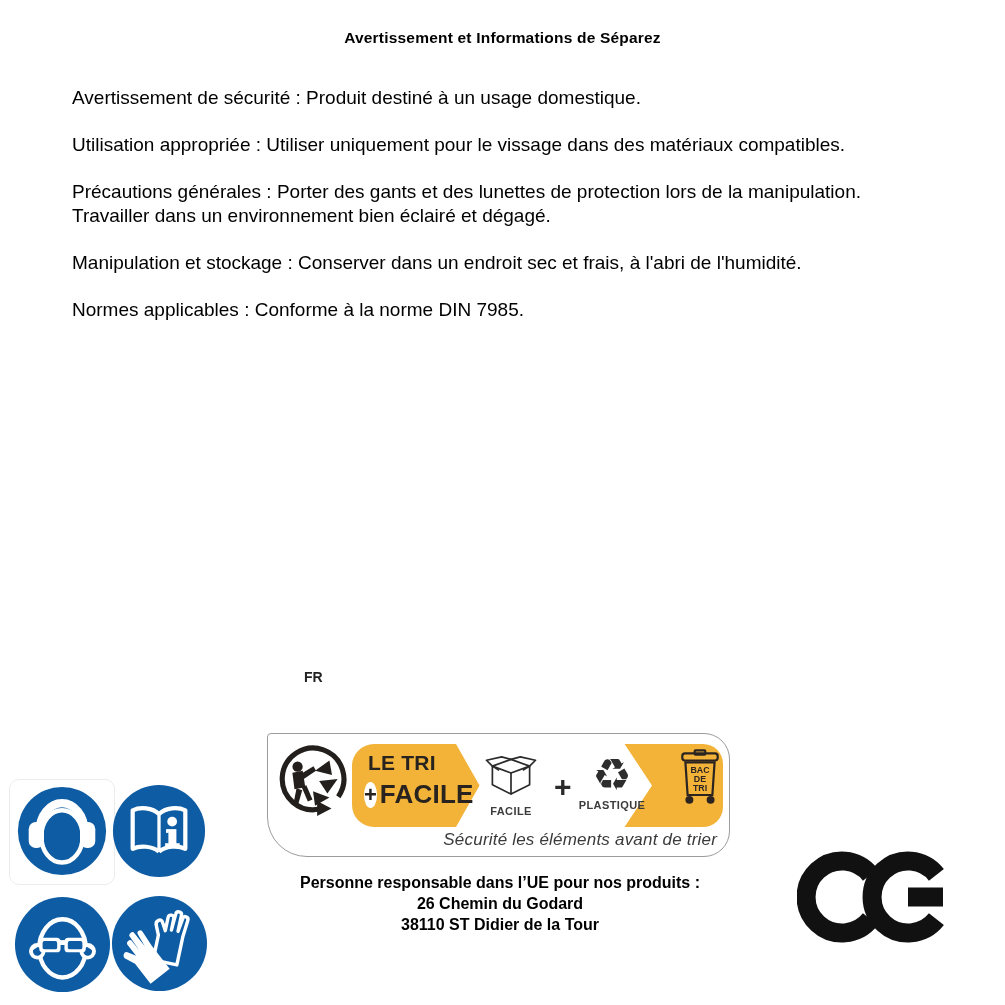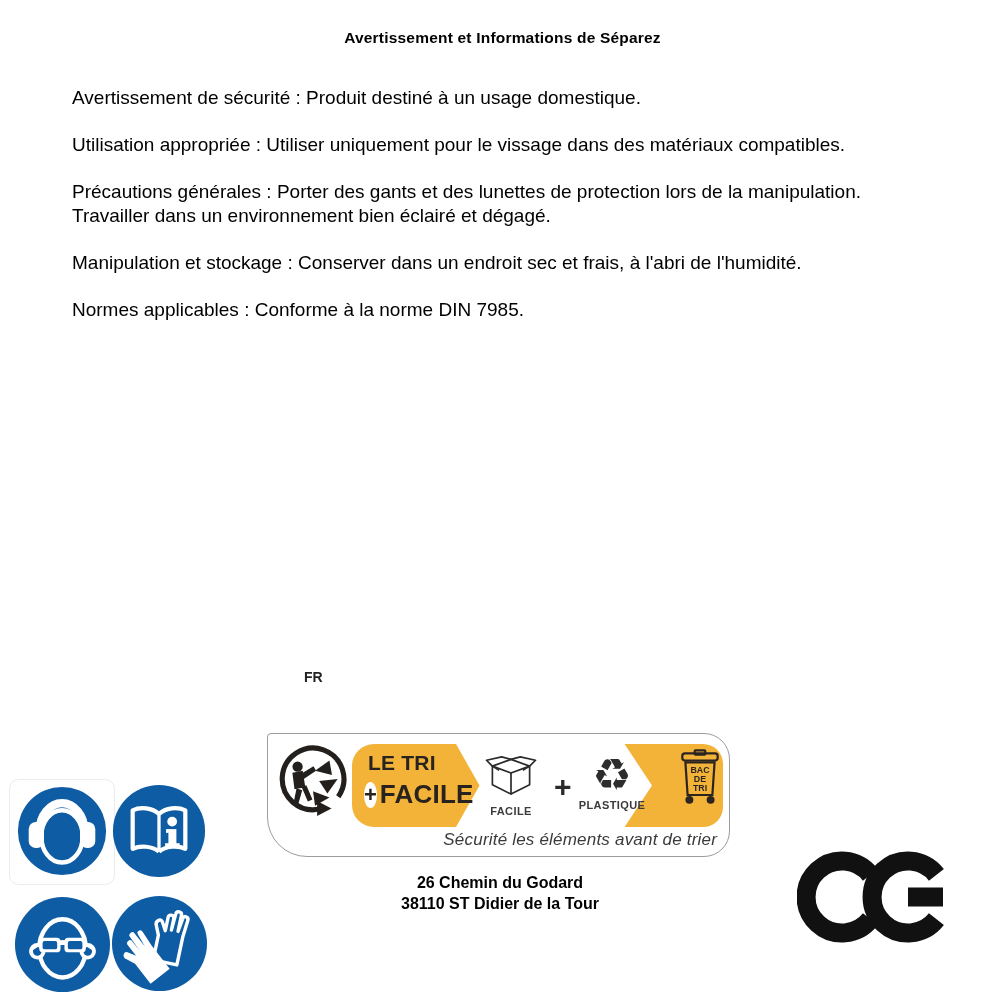--- a/index.html
+++ b/index.html
@@ -178,20 +178,21 @@
         <text x="26" y="27" text-anchor="middle" font-size="10" font-weight="700" fill="#2b2420">BAC</text>
         <text x="26" y="37" text-anchor="middle" font-size="10" font-weight="700" fill="#2b2420">DE</text>
         <text x="26" y="47" text-anchor="middle" font-size="10" font-weight="700" fill="#2b2420">TRI</text>
       </svg>
     </div>
 
     <div class="tri-tagline">Sécurité les éléments avant de trier</div>
   </div>
 
   <div class="contact">
+    <div>Personne responsable dans l’UE pour nos produits :</div>
     <div>26 Chemin du Godard</div>
     <div>38110 ST Didier de la Tour</div>
   </div>
 
   <div class="ce">
     <svg viewBox="0 0 150 100">
       <path d="M73.4,27.8 A36,36 0 1 0 73.4,72.2" fill="none" stroke="#111" stroke-width="19"></path>
       <path d="M139.4,27.8 A36,36 0 1 0 139.4,72.2" fill="none" stroke="#111" stroke-width="19"></path>
       <path d="M111,50 L146,50" stroke="#111" stroke-width="19"></path>
     </svg>

